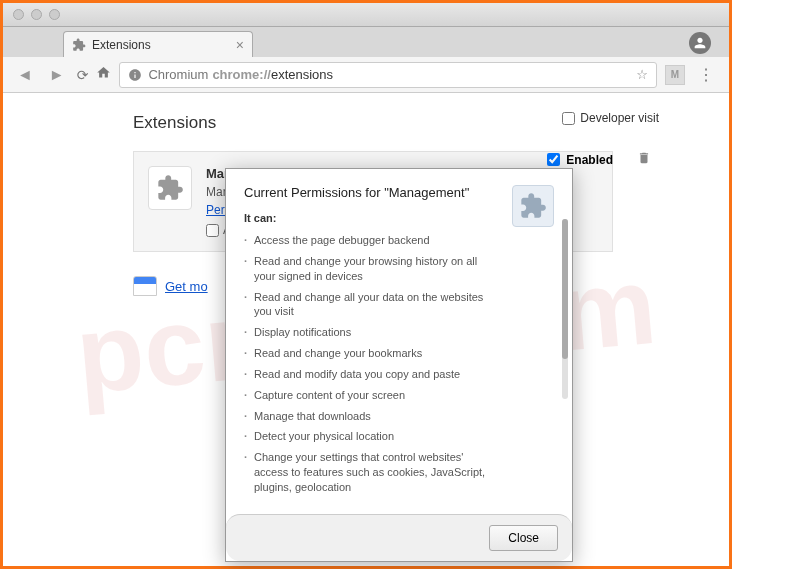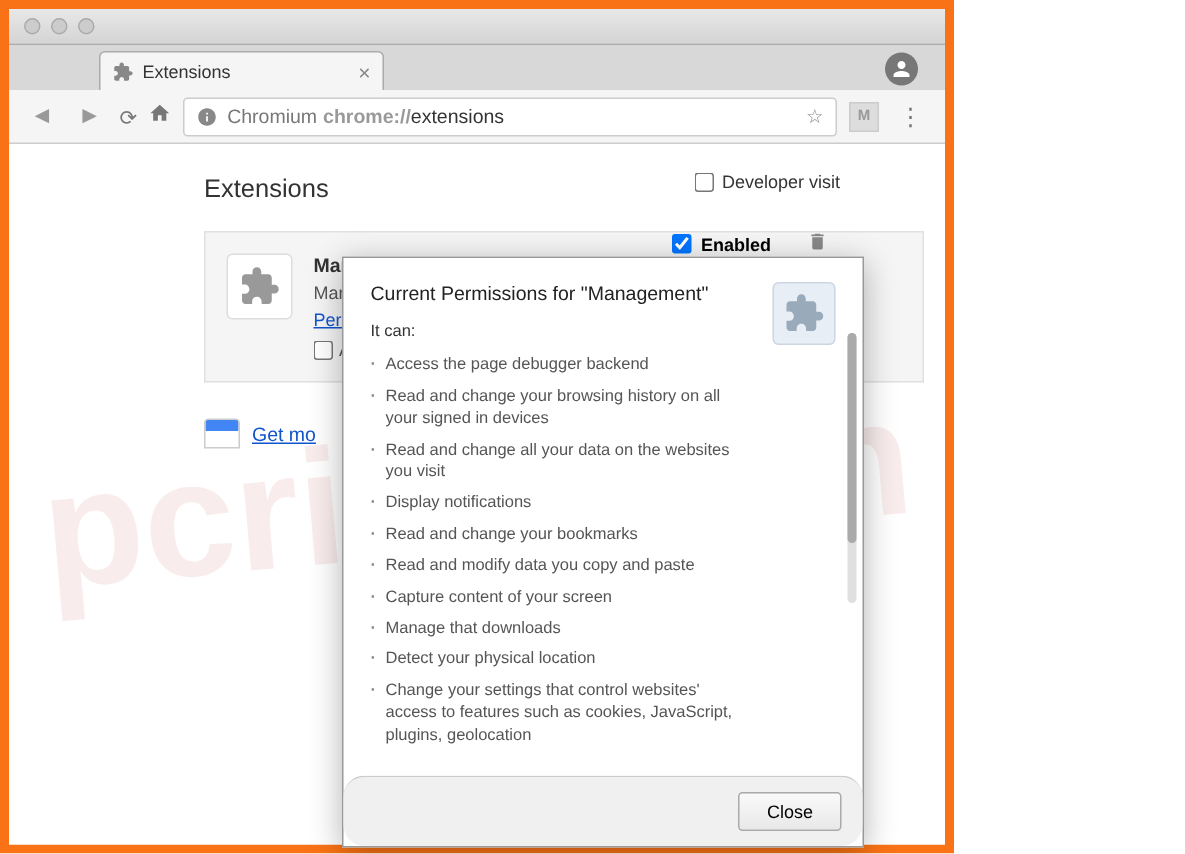--- a/index.html
+++ b/index.html
@@ -1,18 +1,18 @@
 <!DOCTYPE html>
 <html><head>
   <meta charset="utf-8">
   <style>
     * { margin: 0; padding: 0; box-sizing: border-box; font-family: -apple-system, Helvetica, Arial, sans-serif; }
     body { width: 790px; height: 569px; background: #fff; overflow: hidden; position: relative; }
     
-    .window-frame { border: 6px solid #f97316; width: 636px; height: 569px; background: #fff; }
+    .window-frame { border: 3px solid #f97316; width: 732px; height: 569px; background: #fff; }
     
     .titlebar { height: 24px; background: linear-gradient(#e8e8e8, #d4d4d4); border-bottom: 1px solid #aaa; display: flex; align-items: center; padding: 0 10px; }
     .traffic-lights { display: flex; gap: 7px; }
     .traffic-light { width: 11px; height: 11px; border-radius: 50%; background: #ccc; border: 1px solid #aaa; }
     
     .tab-bar { height: 30px; background: #d8d8d8; display: flex; align-items: flex-end; padding-left: 60px; position: relative; }
     .tab { background: #f5f5f5; border: 1px solid #aaa; border-bottom: none; border-radius: 4px 4px 0 0; height: 26px; padding: 0 30px 0 28px; display: flex; align-items: center; font-size: 12px; color: #333; position: relative; min-width: 190px; }
     .tab-icon { position: absolute; left: 8px; width: 14px; height: 14px; }
     .tab-close { position: absolute; right: 8px; font-size: 14px; color: #888; cursor: pointer; }
     .avatar { position: absolute; right: 18px; top: 5px; width: 22px; height: 22px; background: #777; border-radius: 50%; display: flex; align-items: center; justify-content: center; }
@@ -47,21 +47,21 @@
     .right-panel { position: absolute; right: 70px; top: 18px; text-align: left; font-size: 12px; }
     .dev-mode { display: flex; align-items: center; gap: 5px; color: #333; margin-bottom: 26px; padding-left: 15px; }
     .enabled-row { display: flex; align-items: center; gap: 6px; }
     .trash { color: #888; margin-left: 18px; }
     .not-from { color: #888; font-size: 11px; margin-top: 6px; max-width: 110px; line-height: 1.4; }
     
     .dialog-overlay { position: absolute; left: 222px; top: 75px; width: 348px; background: #fff; border: 1px solid #999; box-shadow: 0 4px 20px rgba(0,0,0,0.3); }
     .dialog-body { padding: 16px 18px; display: flex; gap: 14px; }
     .dialog-text { flex: 1; font-size: 11px; color: #333; }
     .dialog-title { font-size: 13px; color: #222; margin-bottom: 12px; }
-    .it-can { font-weight: normal; margin-bottom: 6px; font-size: 11px; }
+    .it-can { font-weight: bold; margin-bottom: 6px; font-size: 11px; }
     .perm-list { list-style: none; }
     .perm-list li { padding: 3px 0 3px 10px; position: relative; line-height: 1.35; color: #555; }
     .perm-list li::before { content: "·"; position: absolute; left: 0; color: #888; font-weight: bold; }
     .dialog-icon { width: 42px; height: 42px; background: #e8eef5; border: 1px solid #cbd6e2; border-radius: 4px; display: flex; align-items: center; justify-content: center; flex-shrink: 0; }
     .dialog-scrollbar { width: 6px; background: #e0e0e0; border-radius: 3px; position: absolute; right: 4px; top: 50px; height: 180px; }
     .dialog-thumb { width: 6px; background: #aaa; border-radius: 3px; height: 140px; }
     .dialog-footer { background: #f0f0f0; border-top: 1px solid #ccc; padding: 10px 14px; text-align: right; border-radius: 14px; }
     .close-btn { background: linear-gradient(#fafafa, #e8e8e8); border: 1px solid #aaa; border-radius: 3px; padding: 5px 18px; font-size: 12px; cursor: pointer; }
     
     .watermark { position: absolute; inset: 0; display: flex; align-items: center; justify-content: center; pointer-events: none; opacity: 0.07; font-size: 110px; font-weight: bold; color: #b00; transform: rotate(-5deg); z-index: 0; white-space: nowrap; }

